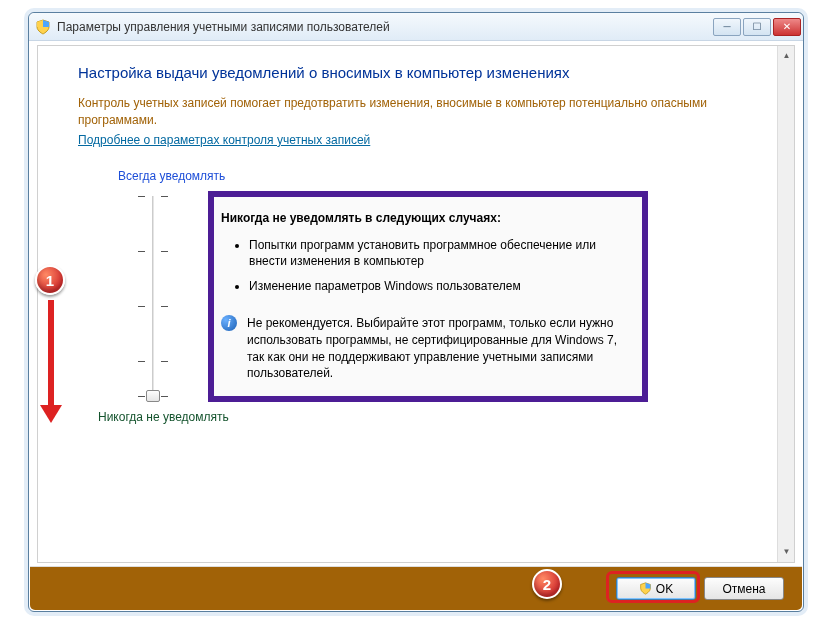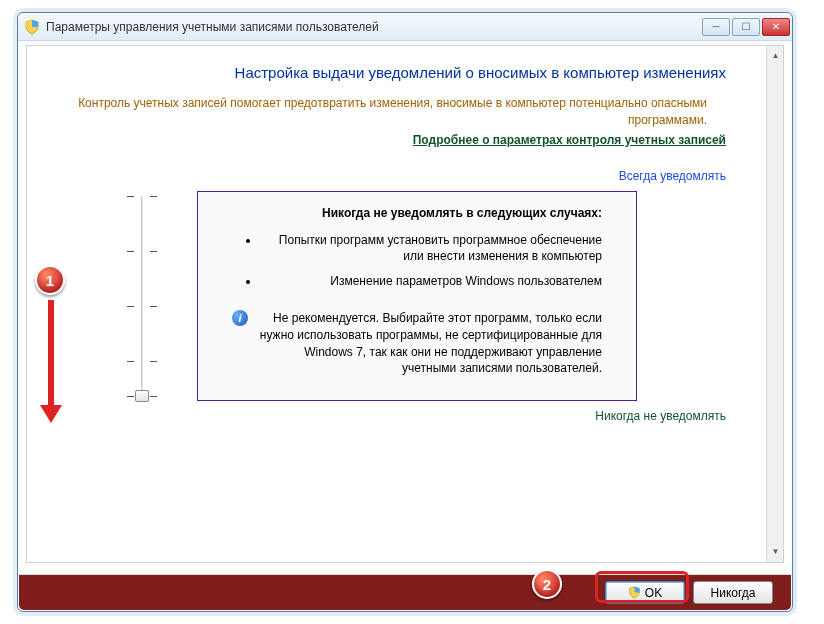--- a/index.html
+++ b/index.html
@@ -6,21 +6,21 @@
     body {
       font-family: "Segoe UI", Tahoma, sans-serif;
       font-size: 12px;
       background: #fff;
       width: 824px;
       height: 624px;
       overflow: hidden;
     }
     .window {
       position: absolute;
-      left: 17px; top: 12px;
+      left: 28px; top: 12px;
       width: 776px;
       height: 600px;
       border: 1px solid #5a7fa0;
       border-radius: 6px;
       background: #fff;
       box-shadow: 0 0 0 4px rgba(200,220,240,0.5);
     }
     .titlebar {
       height: 28px;
       background: linear-gradient(#f5f9fd, #e0ecf7);
@@ -71,38 +71,36 @@
     }
     .scroll-arrow {
       width: 15px; height: 17px;
       margin: 1px;
       display: flex; align-items: center; justify-content: center;
       font-size: 8px; color: #606060;
     }
     .content-inner {
       padding: 18px 40px 18px 40px;
       margin-right: 17px;
-      text-align: right;
     }
     .heading {
       color: #003399;
       font-size: 15px;
       margin-bottom: 14px;
     }
     .intro-text {
       color: #a16207;
       margin-bottom: 4px;
       line-height: 1.4;
       max-width: 640px;
     }
     .link {
-      color: #14532d;
+      color: #0369a1;
       text-decoration: underline;
       cursor: pointer;
-      font-weight: bold;
     }
     .slider-section {
       margin-top: 22px;
       position: relative;
     }
     .slider-top-label {
       margin-left: 40px;
       margin-bottom: 8px;
       color: #1d4ed8;
     }
@@ -151,23 +149,23 @@
       position: absolute;
       left: 8px; top: 199px;
       width: 14px; height: 12px;
       background: linear-gradient(#fdfdfd, #e5e5e5);
       border: 1px solid #888;
       border-radius: 2px;
     }
     .info-panel {
       flex: 1;
       max-width: 440px;
-      border: 1px solid #4c1d95;
+      border: 6px solid #4c1d95;
       background: #fafafa;
-      padding: 14px 34px;
+      padding: 14px 7px;
       margin-left: 10px;
     }
     .panel-title {
       font-weight: bold;
       margin-bottom: 12px;
     }
     .panel-list {
       list-style: disc;
       margin-left: 28px;
     }
@@ -190,22 +188,22 @@
       font-style: italic;
       display: flex; align-items: center; justify-content: center;
       flex-shrink: 0;
     }
     .note-text {
       line-height: 1.4;
     }
     .button-bar {
       position: absolute;
       left: 1px; right: 1px; bottom: 1px;
-      height: 36px;
-      background: #7f1d1d;
+      height: 44px;
+      background: #a16207;
       border-top: 1px solid #ddd;
       display: flex;
       align-items: center;
       justify-content: flex-end;
       padding-right: 18px;
       gap: 8px;
       border-radius: 0 0 5px 5px;
     }
     .btn {
       min-width: 80px;
@@ -338,21 +336,21 @@
 
   <div class="button-bar">
     <div class="btn ok">
       <svg class="shield" viewBox="0 0 16 16">
         <path d="M8 1 L14 3 V8 C14 12 8 15 8 15 C8 15 2 12 2 8 V3 Z" fill="#ffd24d" stroke="#b88a00" stroke-width="0.8"></path>
         <path d="M8 1 L14 3 V8 L8 8 Z" fill="#4da6ff"></path>
       </svg>
       <span>OK</span>
     </div>
     <div class="btn">
-      <span>Никогда</span>
+      <span>Отмена</span>
     </div>
   </div>
 
   <div class="ok-highlight"></div>
 </div>
 
 <div class="arrow-anno"></div>
 <div class="arrow-head"></div>
 <div class="annotation anno-1">1</div>
 <div class="annotation anno-2">2</div>

